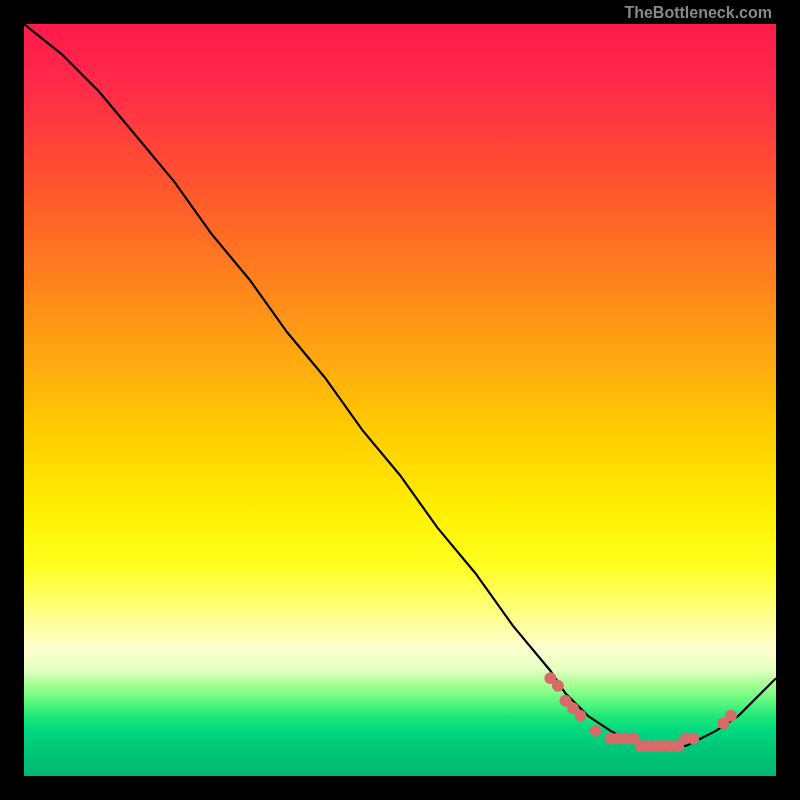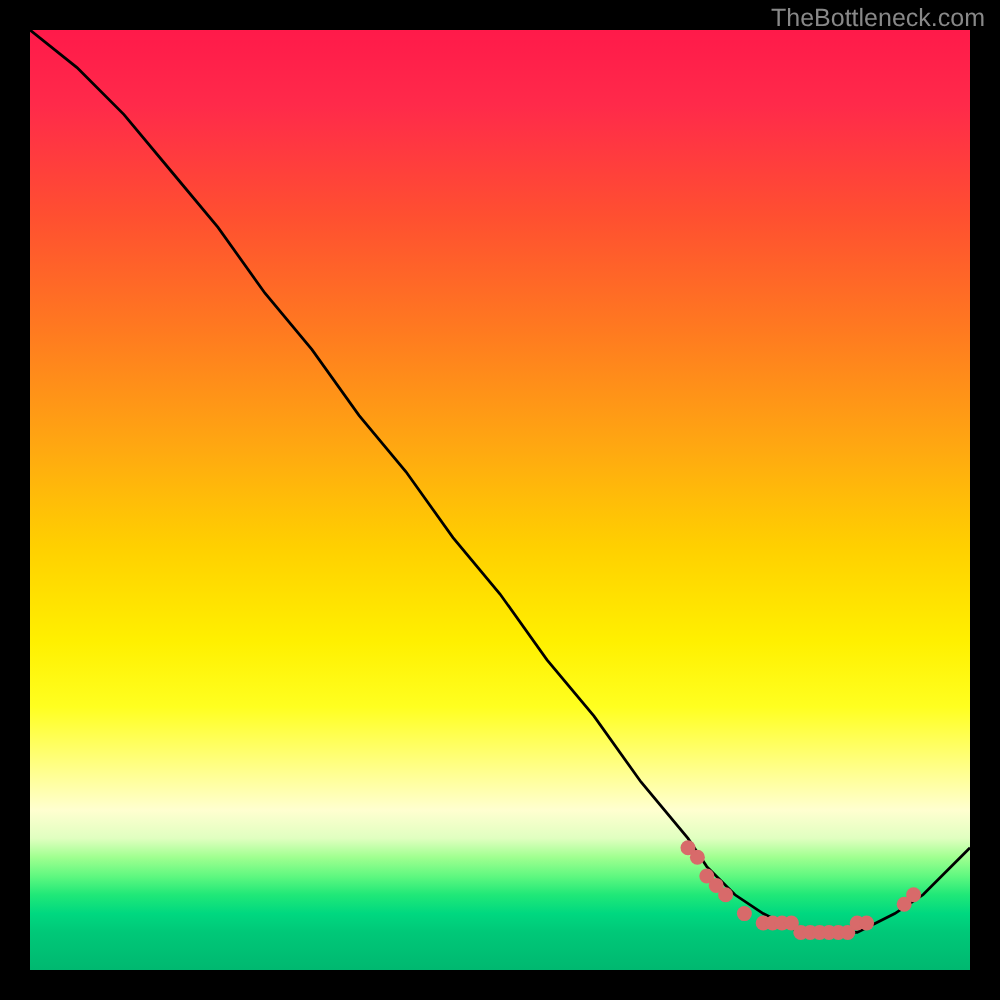--- a/index.html
+++ b/index.html
@@ -7,24 +7,24 @@
     width: 800px;
     height: 800px;
     background: #000;
     position: relative;
     font-family: Arial, sans-serif;
     overflow: hidden;
   }
   .watermark {
     position: absolute;
     top: 4px;
-    right: 12px;
+    right: 28px;
     color: #888;
-    font-size: 20px;
-    font-weight: normal;
+    font-size: 16px;
+    font-weight: bold;
     z-index: 10;
   }
   .plot-area {
     position: absolute;
     left: 24px;
     top: 24px;
     width: 752px;
     height: 752px;
     background: linear-gradient(to bottom,
       #ff1a4a 0%,

